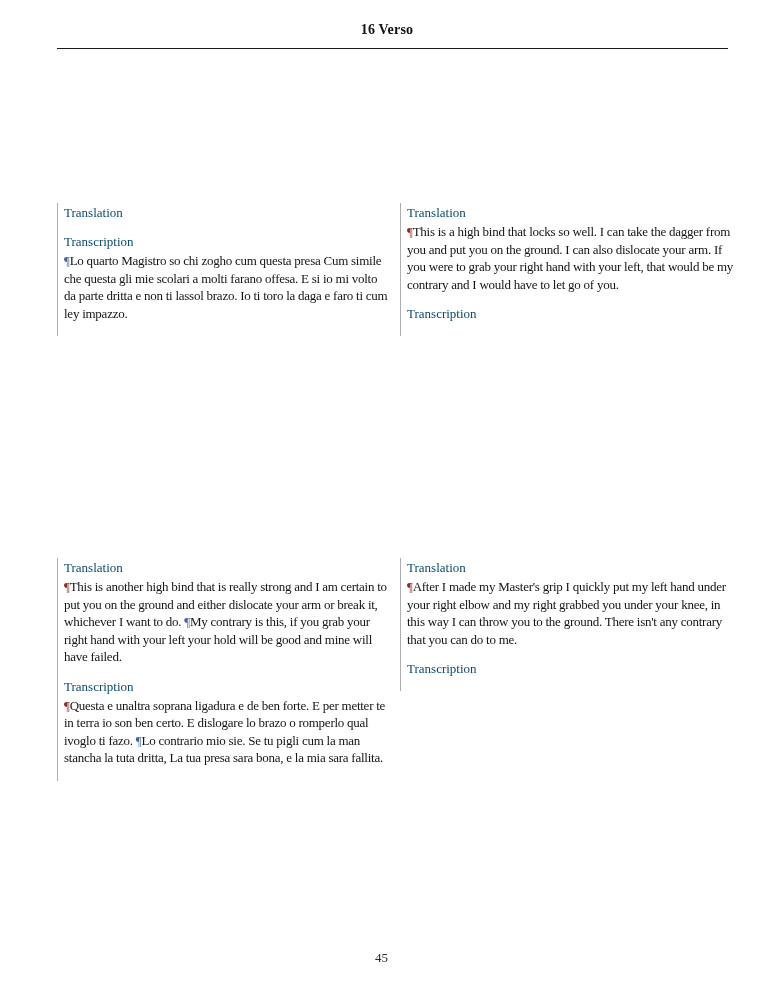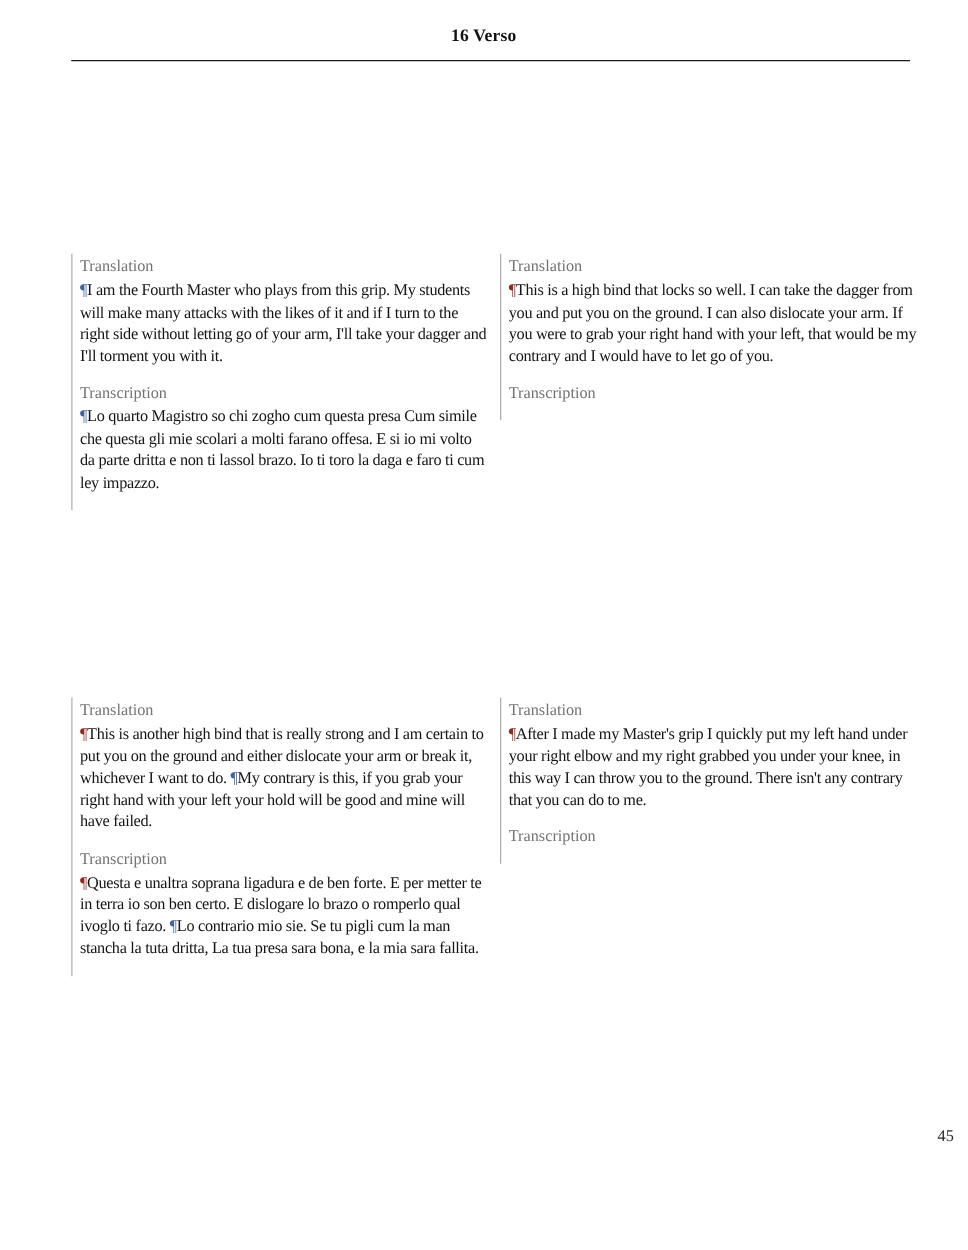--- a/index.html
+++ b/index.html
@@ -25,48 +25,47 @@
     position: absolute;
     border-left: 1px solid #aeaeae;
     padding: 2px 0 14px 6px;
     box-sizing: border-box;
   }
   .q1 { left: 57px;  top: 203px; width: 334px; }
   .q2 { left: 400px; top: 203px; width: 336px; }
   .q3 { left: 57px;  top: 558px; width: 334px; }
   .q4 { left: 400px; top: 558px; width: 336px; }
   .sec-heading {
-    color: #737373;
+    color: #0c4a6e;
     font-size: 13px; line-height: 16px;
     margin: 0;
   }
   .transcription-heading { margin-top: 13px; }
   .body-text {
     margin: 2px 0 0 0;
     font-size: 13px; line-height: 17.5px;
     letter-spacing: -0.25px;
     color: #141414;
   }
   .body-text.italic { }
   .pilcrow { text-decoration: none; }
   .page-number {
-    position: absolute; top: 901px; left: 0; width: 763px;
-    text-align: right;
+    position: absolute; top: 950px; left: 0; width: 763px;
+    text-align: center;
     font-size: 13px; color: #2a2a2a;
   }
 </style>
 </head>
 <body>
 
 <div class="page-header">16 Verso</div>
 <div class="header-rule"></div>
 
 <div class="quadrant q1">
   <div class="sec-heading">Translation</div>
-  <p class="body-text"><span class="pilcrow" style="color: rgb(65, 99, 159);">¶</span>I am the Fourth Master who plays from this grip. My students will make many attacks with the likes of it and if I turn to the right side without letting go of your arm, I'll take your dagger and I'll torment you with it.</p>
   <div class="sec-heading transcription-heading">Transcription</div>
   <p class="body-text italic"><span class="pilcrow" style="color: rgb(65, 99, 159);">¶</span>Lo quarto Magistro so chi zogho cum questa presa Cum simile che questa gli mie scolari a molti farano offesa. E si io mi volto da parte dritta e non ti lassol brazo. Io ti toro la daga e faro ti cum ley impazzo.</p>
 </div>
 
 <div class="quadrant q2">
   <div class="sec-heading">Translation</div>
   <p class="body-text"><span class="pilcrow" style="color: rgb(143, 42, 35);">¶</span>This is a high bind that locks so well. I can take the dagger from you and put you on the ground. I can also dislocate your arm. If you were to grab your right hand with your left, that would be my contrary and I would have to let go of you.</p>
   <div class="sec-heading transcription-heading">Transcription</div>
 </div>
 

